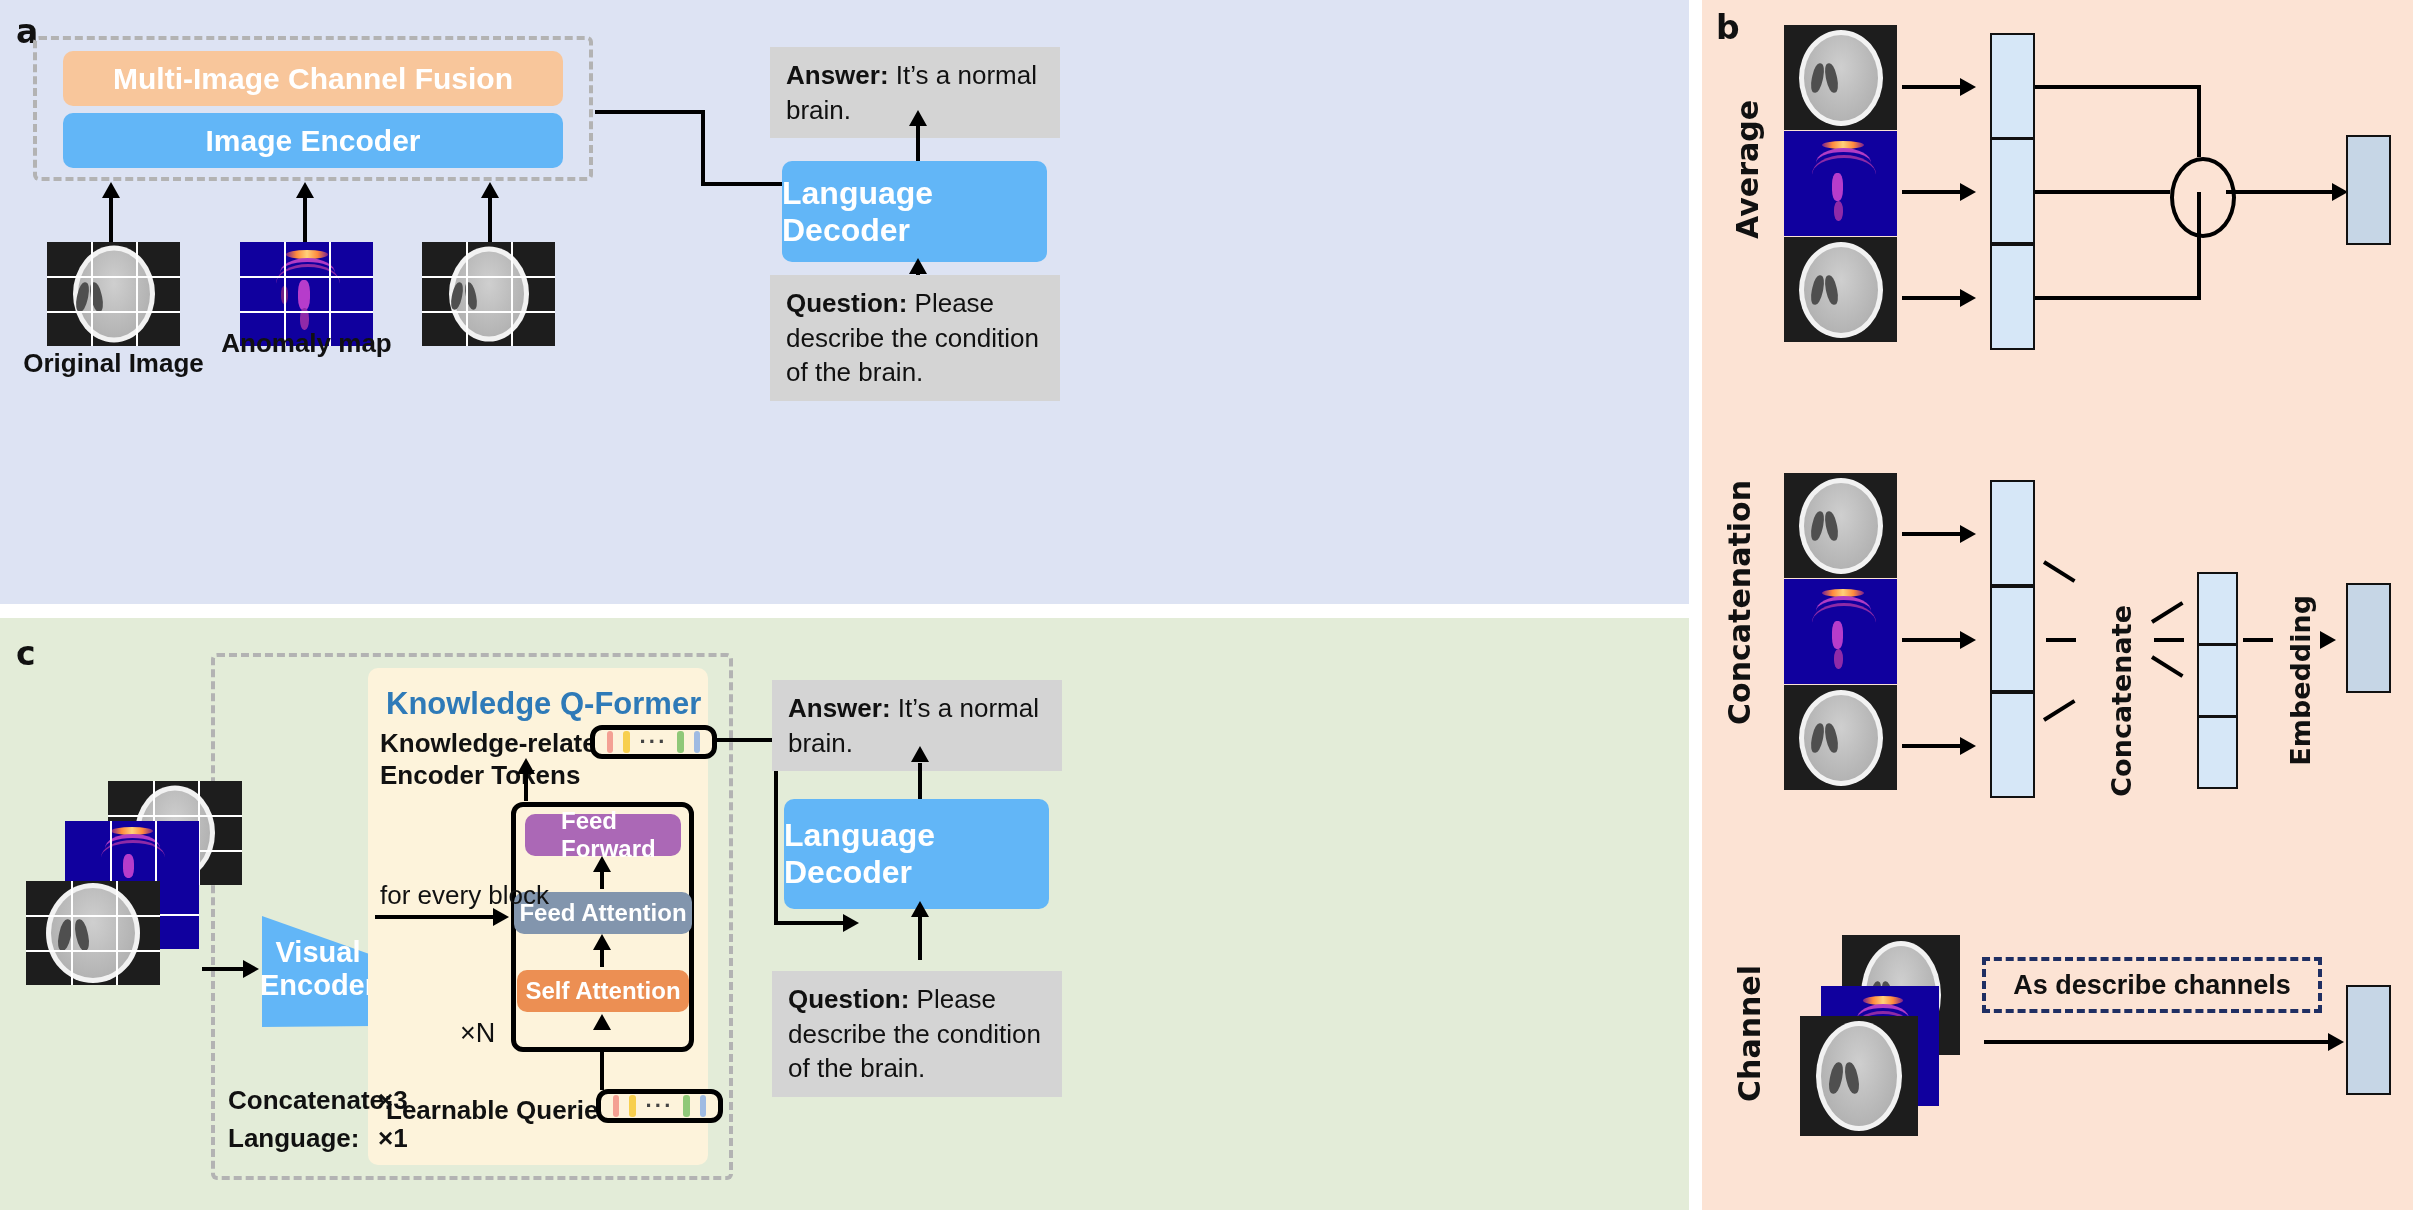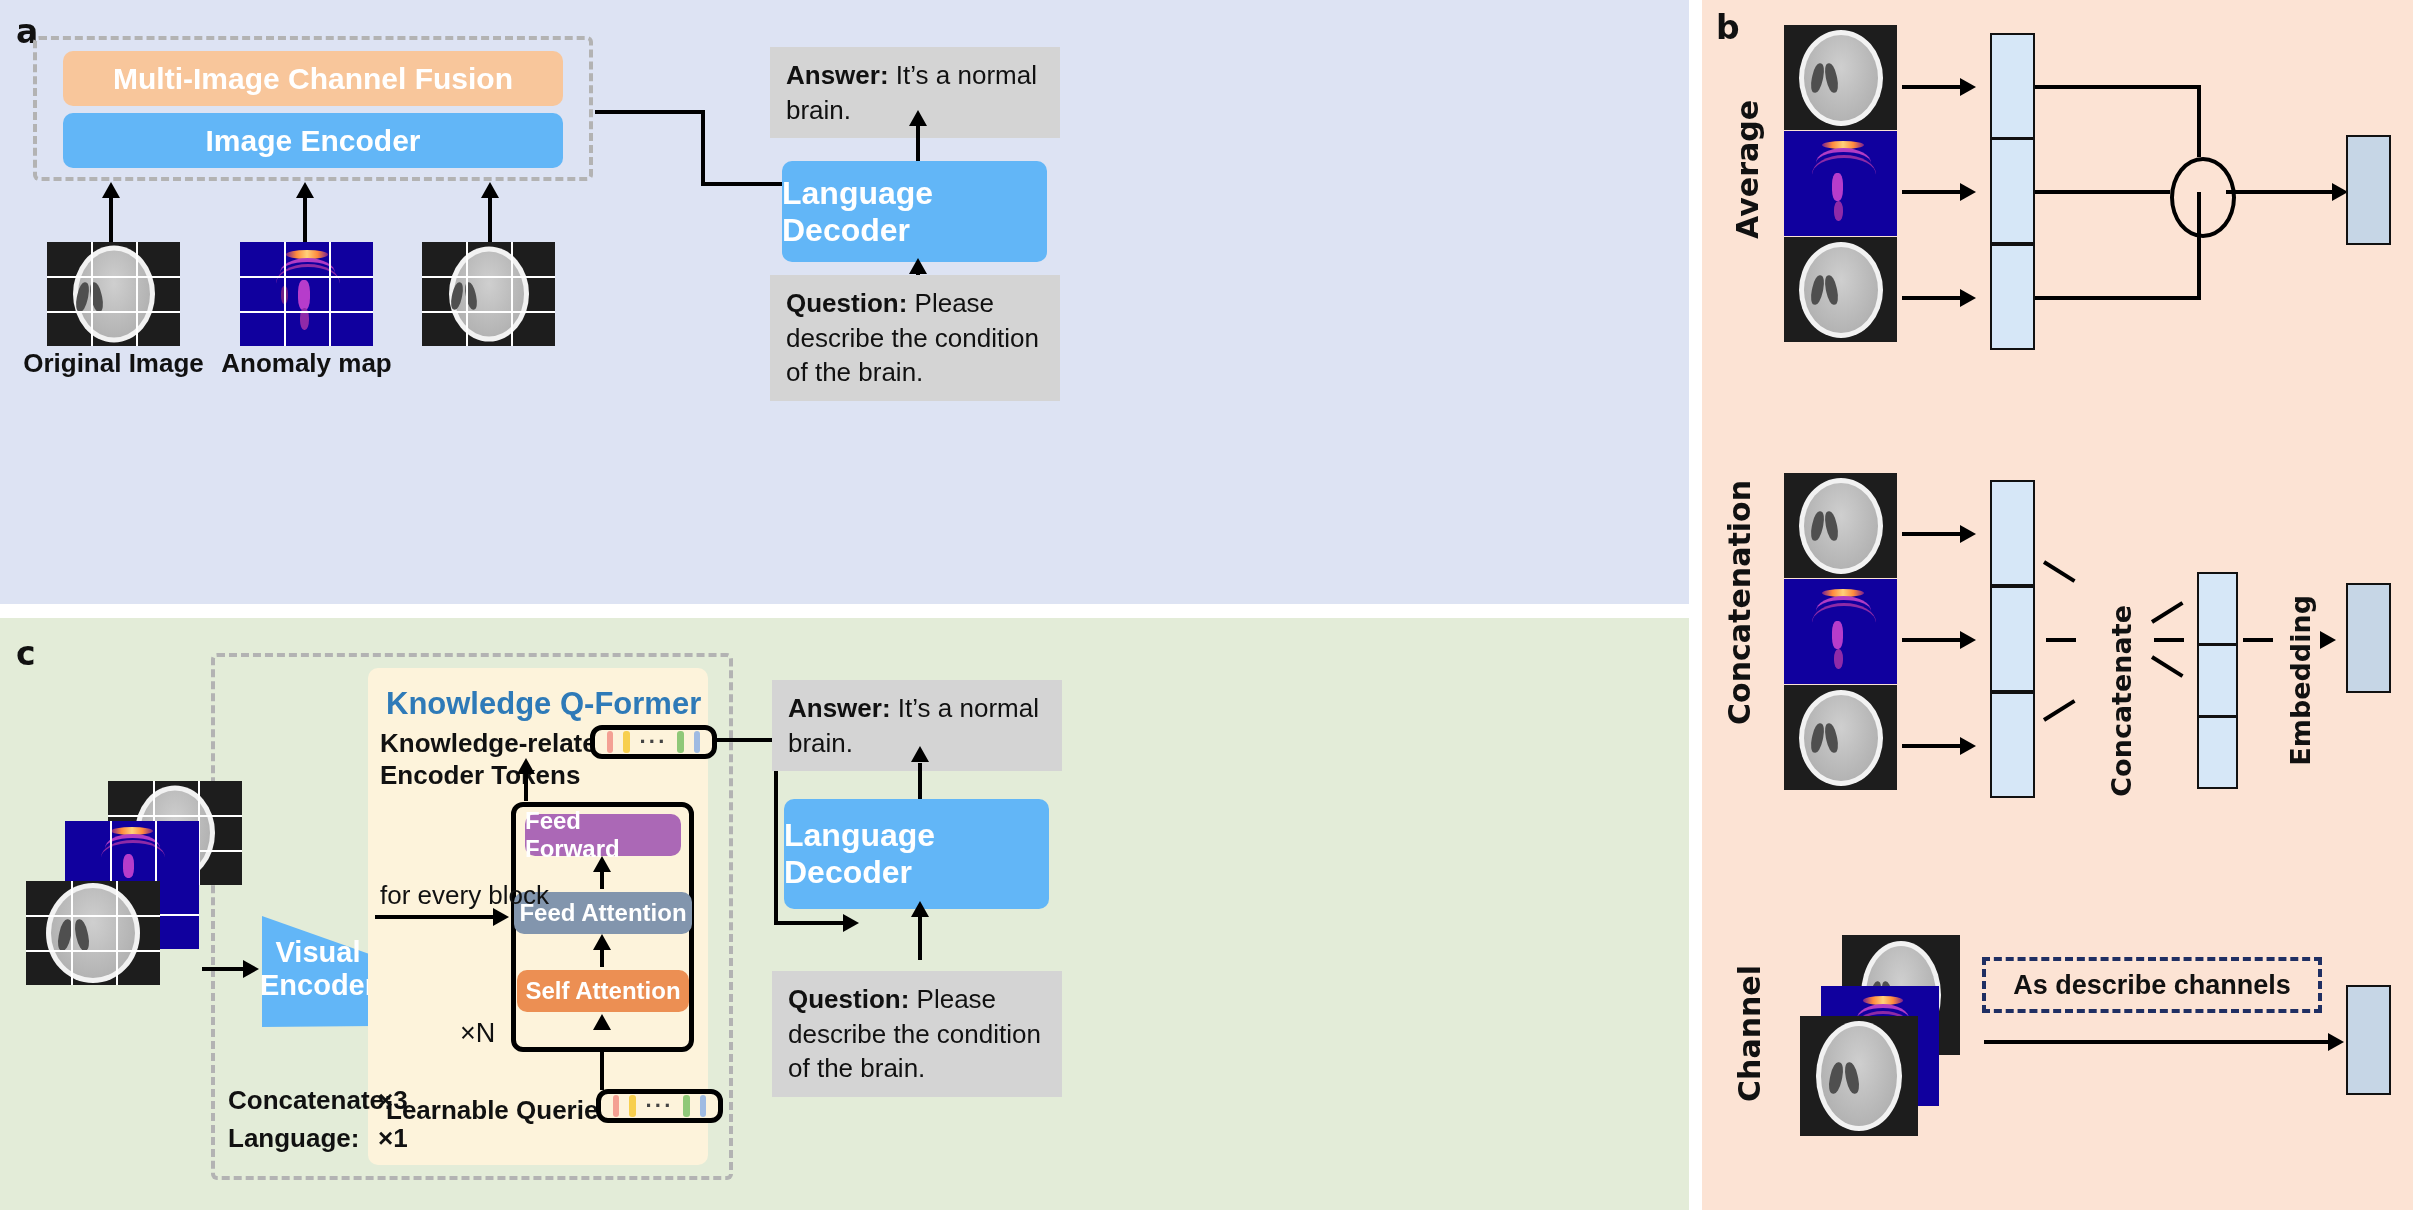--- a/index.html
+++ b/index.html
@@ -111,21 +111,21 @@
     <div class="hot" style="left:40px;top:16px;width:55px;height:26px;border-radius:50% 50% 0 0;background:transparent;border-top:4px solid #b23cc4;"></div>
     <div class="hot" style="left:36px;top:22px;width:64px;height:36px;border-radius:50% 50% 0 0;background:transparent;border-top:3px solid #8e2aa6;"></div>
     <div class="hot" style="left:58px;top:38px;width:12px;height:30px;background:#b63ccb;border-radius:40%;"></div>
     <div class="hot" style="left:60px;top:66px;width:9px;height:22px;background:#8f2aa8;border-radius:45%;"></div>
     <div class="hot" style="left:41px;top:44px;width:7px;height:18px;background:#6e1f86;border-radius:45%;"></div>
     <div class="gridv" style="left:44px;top:0;height:104px;"></div>
     <div class="gridv" style="left:89px;top:0;height:104px;"></div>
     <div class="gridh" style="left:0;top:34px;width:133px;"></div>
     <div class="gridh" style="left:0;top:69px;width:133px;"></div>
   </div>
-  <div class="caption" style="left:215px;top:348px;width:183px;">Anomaly map</div>
+  <div class="caption" style="left:215px;top:328px;width:183px;">Anomaly map</div>
 
   <div class="brain" style="left:422px;top:242px;width:133px;height:104px;">
     <div class="skull" style="width:80px;height:95px;"></div>
     <div class="gyri" style="width:70px;height:85px;"></div>
     <div class="vl" style="left:30px;top:40px;width:10px;height:28px;transform:rotate(12deg);"></div>
     <div class="vl" style="left:44px;top:40px;width:10px;height:28px;transform:rotate(-12deg);"></div>
     <div class="gridv" style="left:44px;top:0;height:104px;"></div>
     <div class="gridv" style="left:89px;top:0;height:104px;"></div>
     <div class="gridh" style="left:0;top:34px;width:133px;"></div>
     <div class="gridh" style="left:0;top:69px;width:133px;"></div>
@@ -215,21 +215,21 @@
     <div class="dots">···</div>
     <div class="tok" style="background:#8fc878;width:22px;height:22px;"></div>
     <div class="tok" style="background:#9fbbe2;width:22px;height:22px;"></div>
   </div>
 
   <div class="ar-v" style="left:524px;top:150px;height:33px;"></div>
   <div class="head-up" style="left:517px;top:140px;"></div>
 
   <div class="blk" style="left:511px;top:184px;width:183px;height:250px;"></div>
 
-  <div class="rbox" style="left:525px;top:196px;width:156px;height:42px;background:#ab68b6;font-size:24px;">Feed Forward</div>
+  <div class="rbox" style="left:525px;top:196px;width:156px;height:42px;background:#ab68b6;font-size:24px;padding-left:36px;">Feed Forward</div>
   <div class="ar-v" style="left:600px;top:248px;height:23px;"></div>
   <div class="head-up" style="left:593px;top:238px;"></div>
 
   <div class="rbox" style="left:514px;top:274px;width:178px;height:42px;background:#8295ad;font-size:24px;">Feed Attention</div>
   <div class="ar-v" style="left:600px;top:326px;height:23px;"></div>
   <div class="head-up" style="left:593px;top:316px;"></div>
 
   <div class="rbox" style="left:517px;top:352px;width:172px;height:42px;background:#ec8f53;font-size:24px;">Self Attention</div>
   <div class="ar-v" style="left:600px;top:434px;height:38px;"></div>
   <div class="head-up" style="left:593px;top:396px;"></div>

